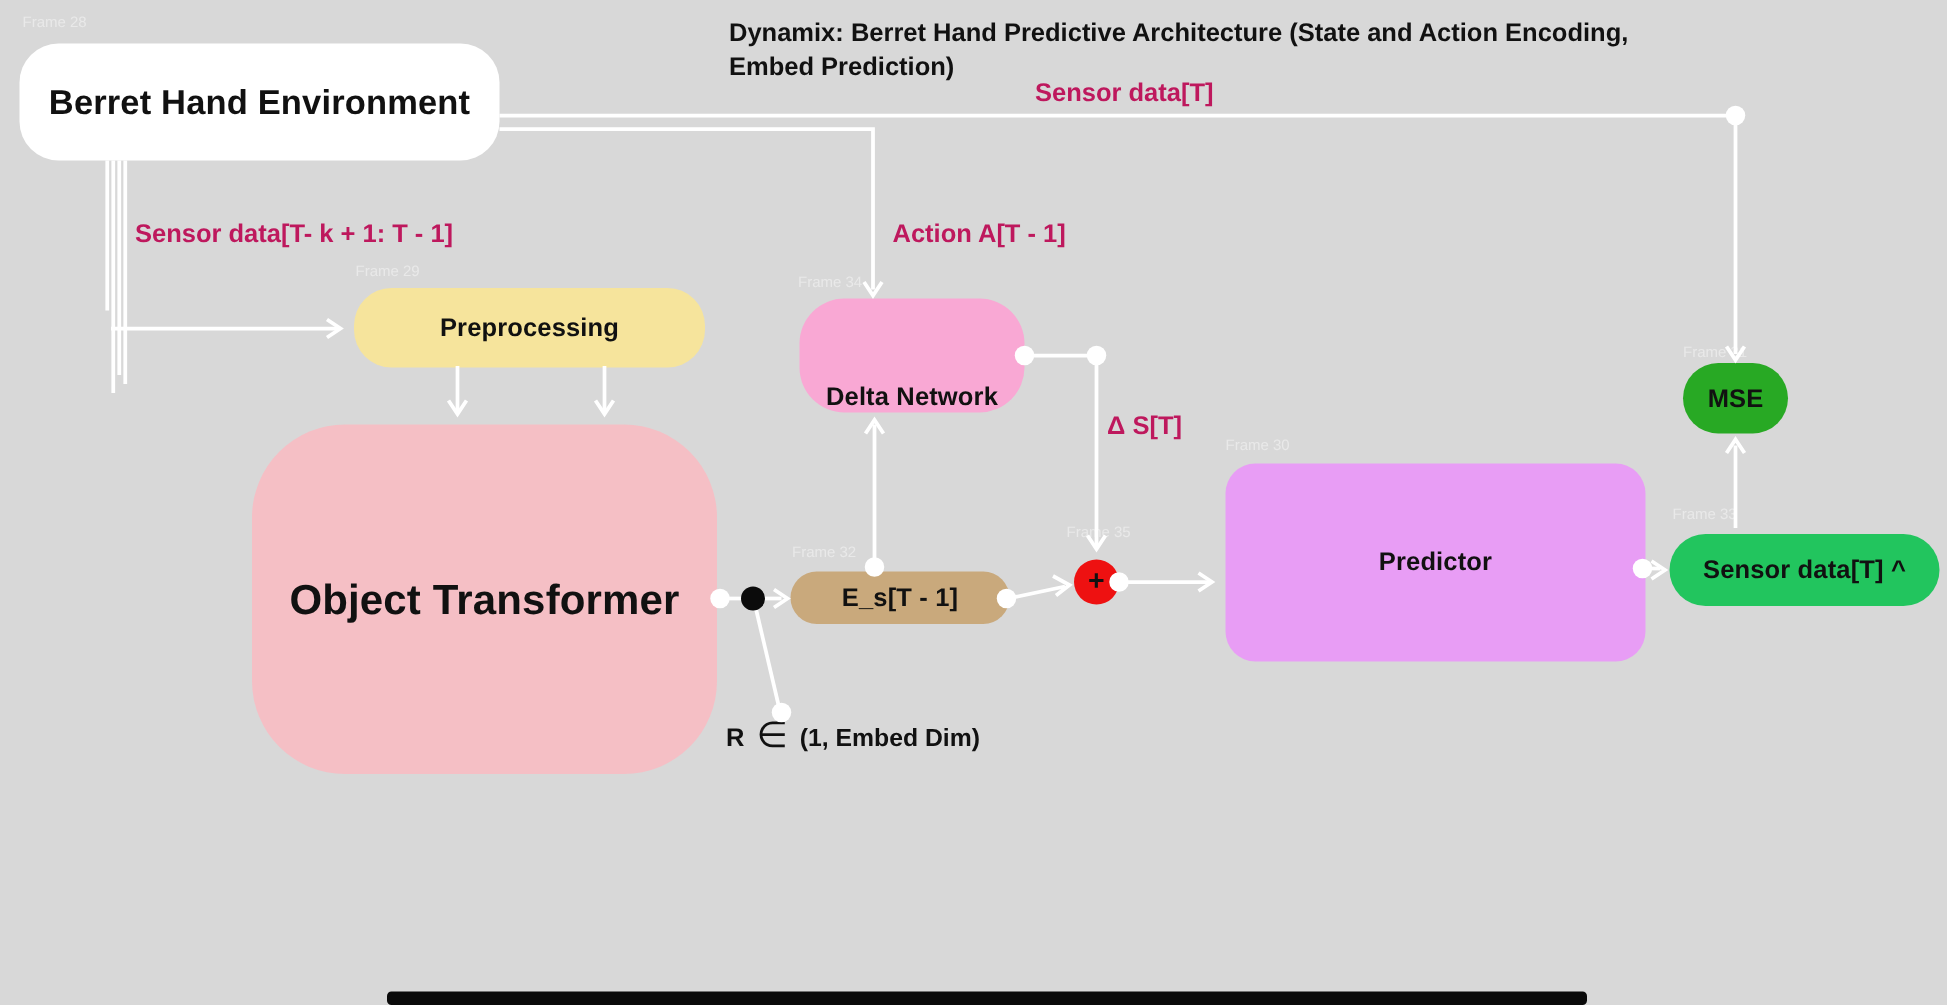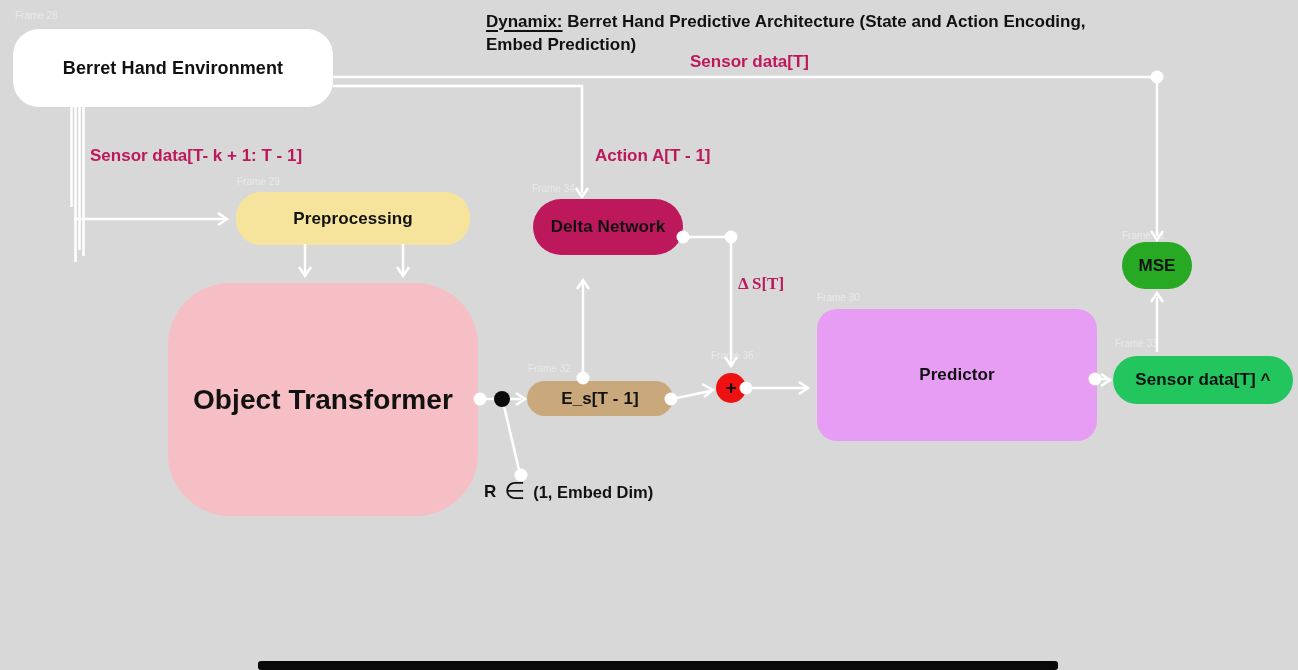--- a/index.html
+++ b/index.html
@@ -4,21 +4,21 @@
 <style>
   html,body{margin:0;padding:0;}
   body{font-family:"Liberation Sans","DejaVu Sans",sans-serif;}
   #canvas{position:relative;width:1298px;height:670px;background:#d8d8d8;overflow:hidden;}
   .node{position:absolute;display:flex;align-items:center;justify-content:center;
         font-weight:700;color:#111;font-size:17px;letter-spacing:0.1px;}
   .edge-label{position:absolute;font-weight:700;color:#be185d;font-size:17px;white-space:nowrap;}
   .frame-tag{position:absolute;font-size:10px;color:#e9e9e9;font-weight:400;white-space:nowrap;}
   #title{position:absolute;left:486px;top:10px;width:712px;font-size:17px;line-height:23px;
          font-weight:700;color:#111;}
-  #title .u{text-decoration:underline;text-decoration-thickness:2px;text-underline-offset:3px;margin-top:40px;}
+  #title .u{text-decoration-thickness:2px;text-underline-offset:3px;margin-top:40px;}
   #connector-layer{position:absolute;left:0;top:0;pointer-events:none;}
   #r-note{position:absolute;left:484px;top:480px;display:flex;align-items:center;gap:8px;
           color:#111;white-space:nowrap;}
   #r-note .rv{font-weight:700;font-size:17px;}
   #r-note .elem{font-size:24px;font-weight:400;line-height:1;position:relative;top:-1px;}
   #r-note .dims{font-weight:700;font-size:16.5px;}
   #bottom-bar{position:absolute;left:258px;top:661px;width:800px;height:9px;background:#0a0a0a;
               border-radius:3px;}
   .plus-node{border-radius:50%;font-size:19px;}
 </style>
@@ -37,41 +37,41 @@
   <div class="frame-tag" style="left:1115px;top:338px;">Frame 33</div>
 
   <div id="title">
     <span class="u">Dynamix:</span><span> Berret Hand Predictive Architecture (State and Action Encoding,</span><br>
     <span>Embed Prediction)</span>
   </div>
 
   <div class="edge-label" style="left:690px;top:52px;">Sensor data[T]</div>
   <div class="edge-label" style="left:90px;top:146px;">Sensor data[T- k + 1: T - 1]</div>
   <div class="edge-label" style="left:595px;top:146px;">Action A[T - 1]</div>
-  <div class="edge-label" style="left:738px;top:274px;font-family:Liberation Serif, serif;">Δ S[T]</div>
+  <div class="edge-label" style="left:738px;top:274px;">Δ S[T]</div>
 
   <div id="r-note">
     <span class="rv">R</span>
     <span class="elem">∈</span>
     <span class="dims">(1, Embed Dim)</span>
   </div>
 
-  <div class="node" style="left: 13px; top: 29px; width: 320px; height: 78px; border-radius: 26px; font-size: 18px; background-color: rgb(255, 255, 255);">
+  <div class="node" style="left: 13px; top: 29px; width: 320px; height: 78px; border-radius: 26px; font-size: 23px; background-color: rgb(255, 255, 255);">
     <span>Berret Hand Environment</span>
   </div>
 
   <div class="node" style="left: 236px; top: 192px; width: 234px; height: 53px; border-radius: 25px; background-color: rgb(246, 228, 156);">
     <span>Preprocessing</span>
   </div>
 
   <div class="node" style="left: 168px; top: 283px; width: 310px; height: 233px; border-radius: 62px; font-size: 28px; background-color: rgb(245, 191, 197);">
     <span>Object Transformer</span>
   </div>
 
-  <div class="node" style="left: 533px; top: 199px; width: 150px; height: 56px; border-radius: 30px; background-color: #be185d;">
+  <div class="node" style="left: 533px; top: 199px; width: 150px; height: 76px; border-radius: 30px; background-color: #f9a8d4; align-items: flex-end;">
     <span>Delta Network</span>
   </div>
 
   <div class="node" style="left: 527px; top: 381px; width: 146px; height: 35px; border-radius: 18px; background-color: rgb(201, 169, 124);">
     <span>E_s[T - 1]</span>
   </div>
 
   <div class="node plus-node" style="left: 716px; top: 373px; width: 30px; height: 30px; background-color: rgb(238, 17, 17);">
     <span>+</span>
   </div>

